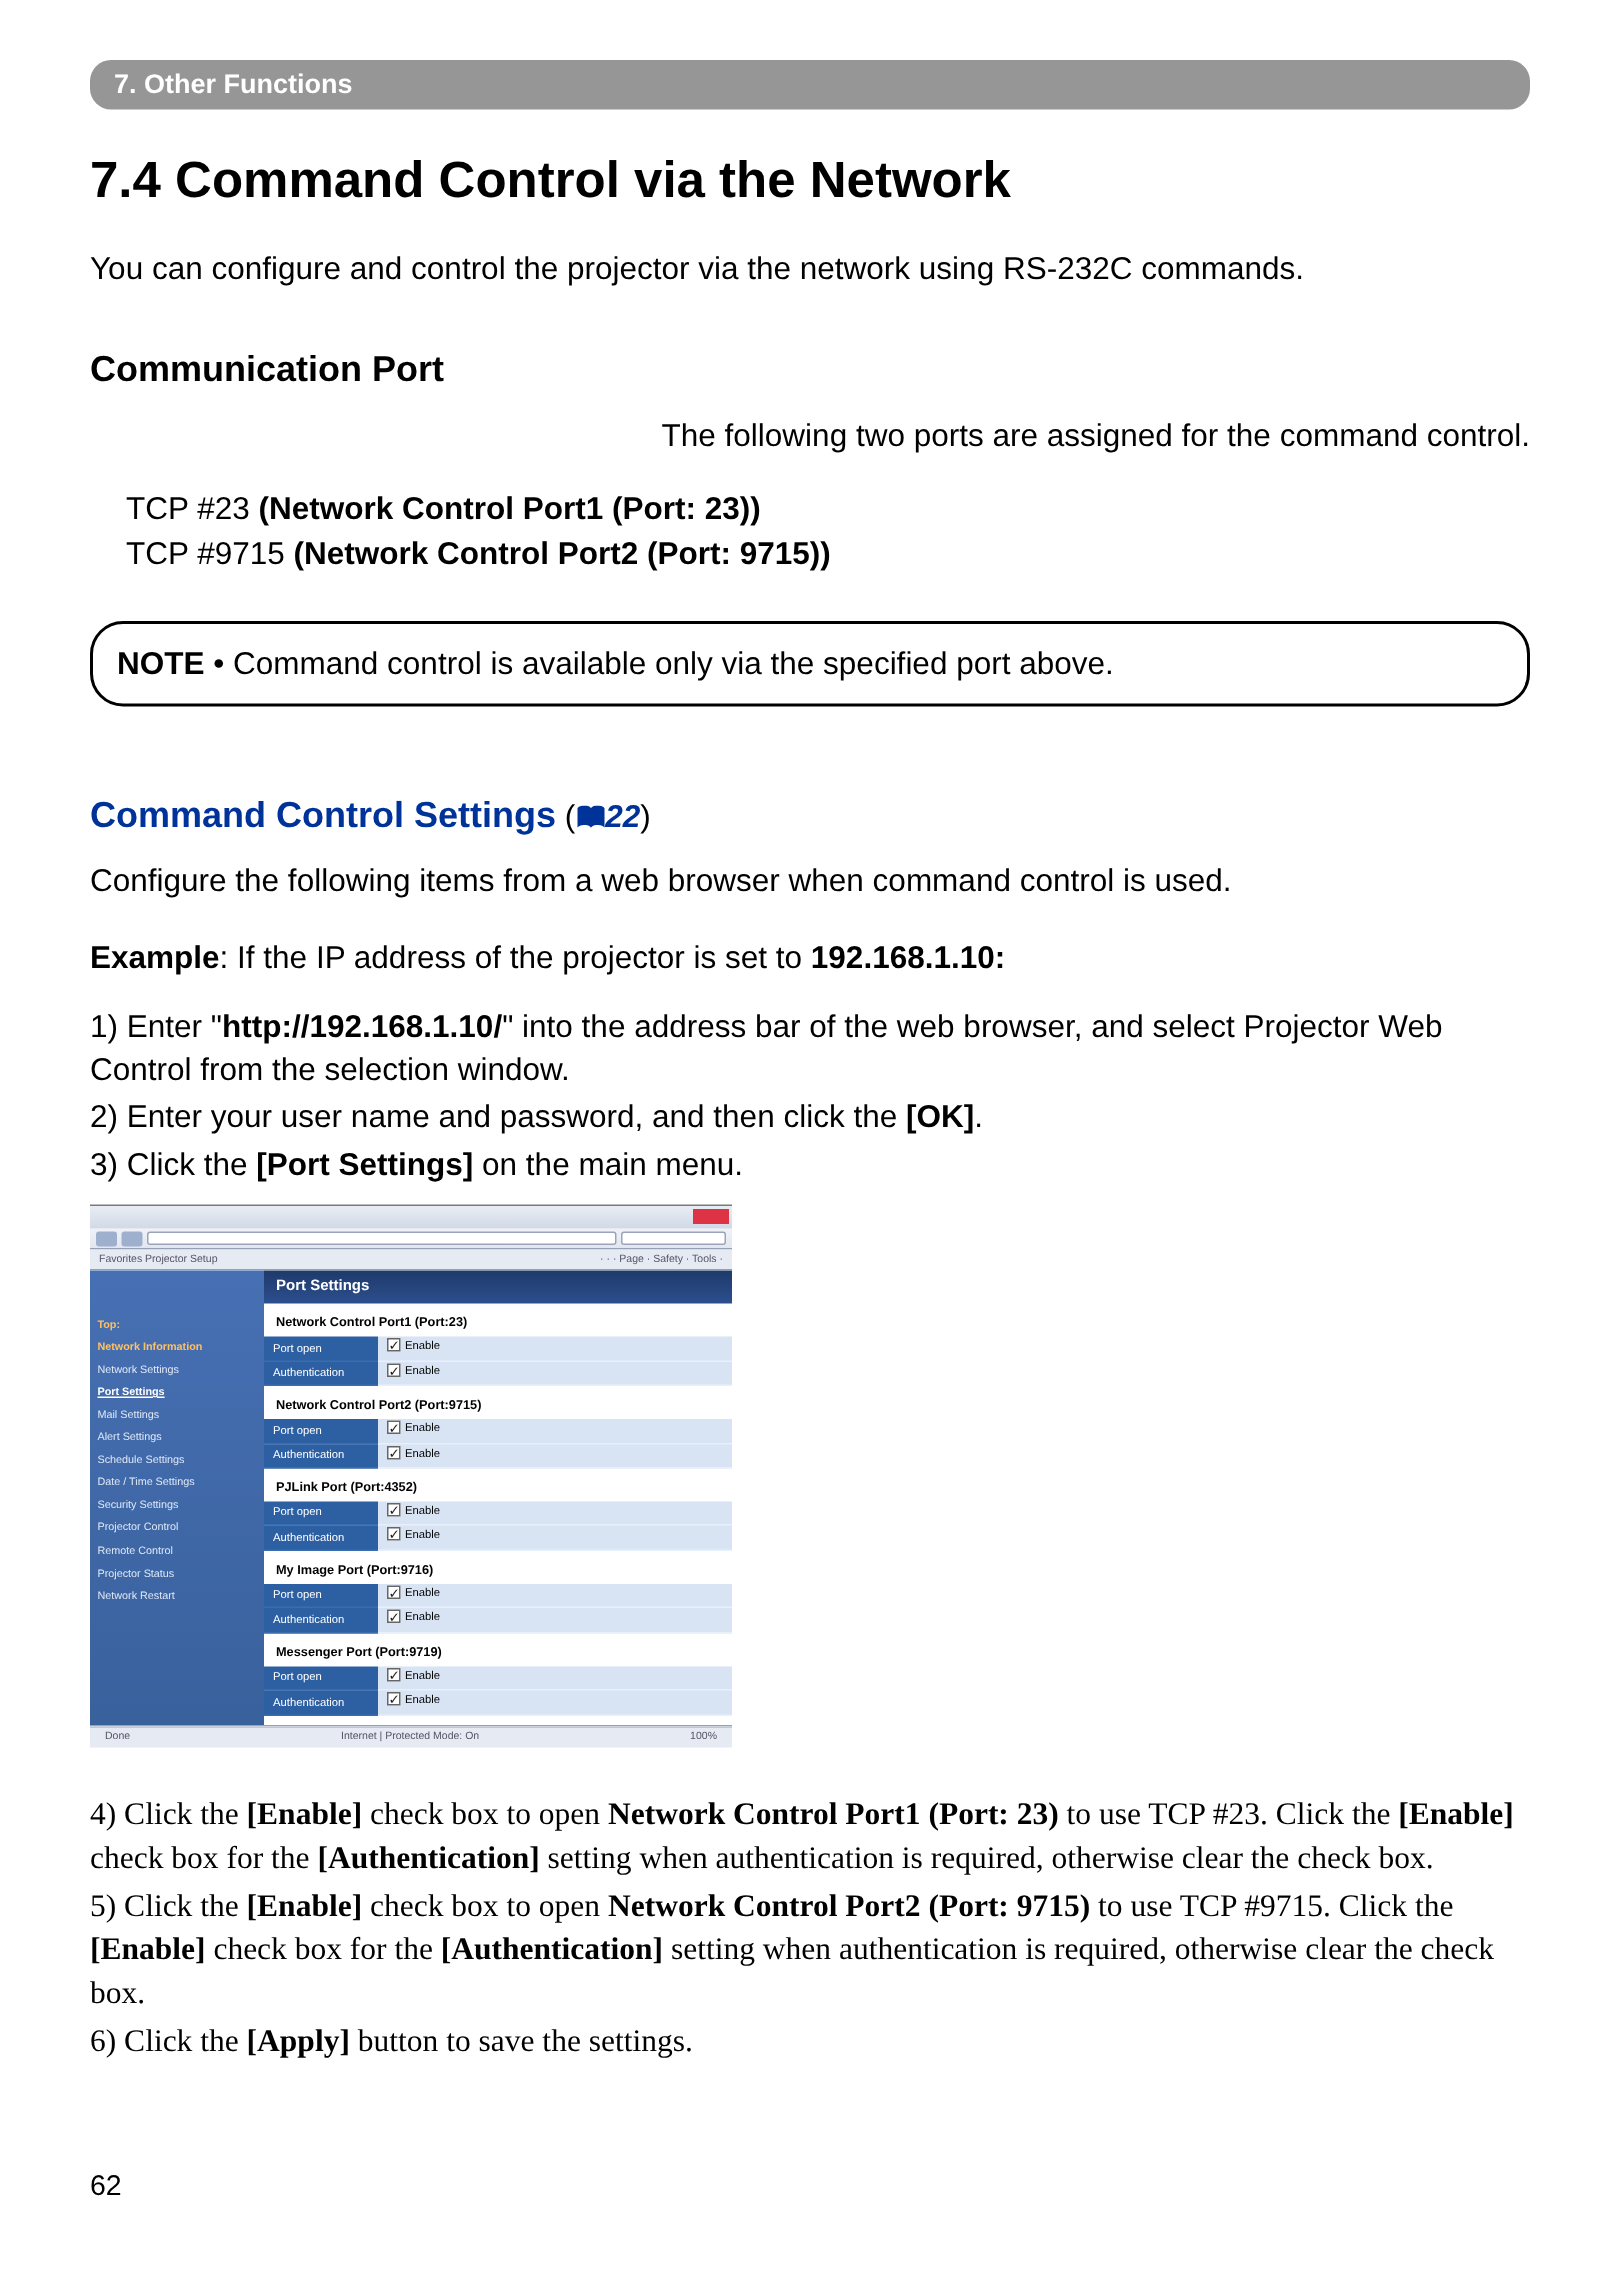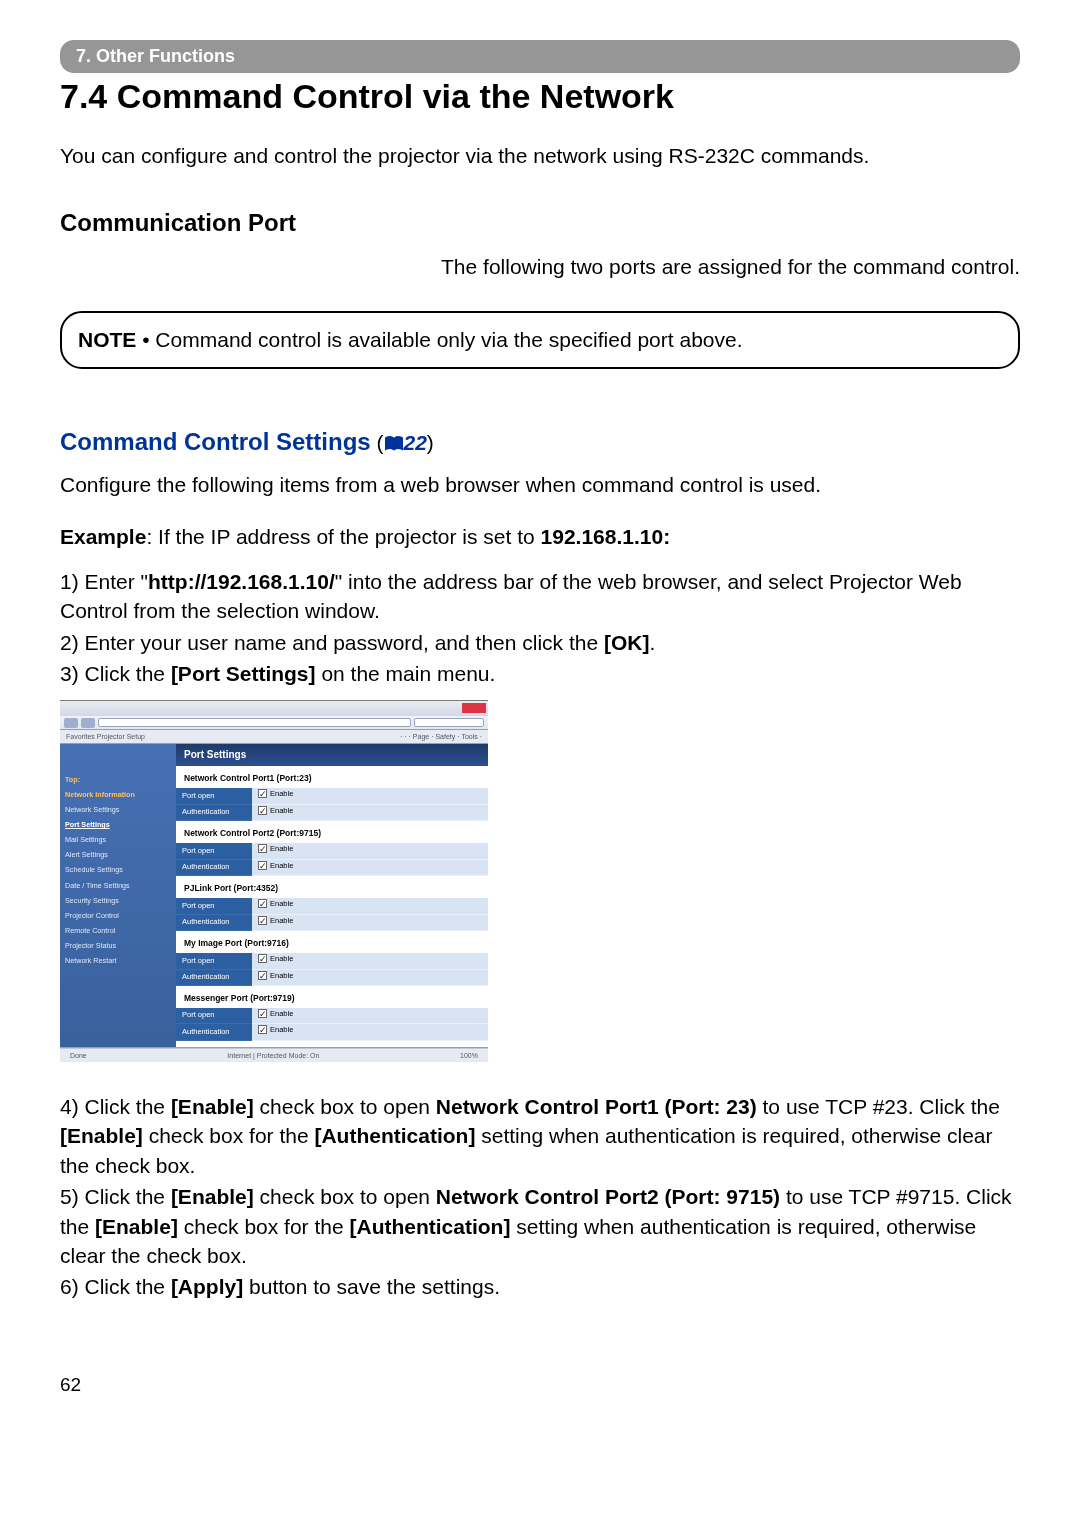--- a/index.html
+++ b/index.html
@@ -12,20 +12,21 @@
       font-size: 21px;
       line-height: 1.4;
     }
     .breadcrumb-bar {
       background: #969696;
       border-radius: 14px;
       padding: 4px 16px;
       color: #fff;
       font-weight: bold;
       font-size: 18px;
+      margin-bottom: 24px;
     }
     h1 {
       font-size: 34px;
       font-weight: 900;
       font-family: Arial Black, Arial, sans-serif;
       margin-bottom: 20px;
     }
     .intro { margin-bottom: 36px; }
     h2 {
       font-size: 24px;
@@ -124,36 +125,38 @@
     }
     .setting-value {
       flex: 1;
       background: #d8e4f4;
       padding: 1px 6px;
       border-bottom: 1px solid #e8f0fb;
     }
     .checkbox-glyph { display: inline-block; width: 9px; height: 9px; border: 1px solid #666; background: #fff; margin-right: 3px; vertical-align: -2px; position: relative; }
     .checkbox-glyph.checked::after { content: '✓'; position: absolute; left: 0px; top: -2px; font-size: 9px; color: #222; }
     .browser-status { background: #e6eaf2; height: 14px; font-size: 7px; display: flex; align-items: center; justify-content: space-between; padding: 0 10px; color: #556; border-top: 1px solid #c0c7d5;}
-    .steps-2 p { margin-bottom: 2px; }
+    .steps-2 p { margin-bottom: 2px; font-family: Liberation Serif, serif; }
     .page-num { margin-top: 70px; font-size: 19px; }
     b { font-weight: bold; }
   </style>
 </head>
 <body>
 
 <div class="breadcrumb-bar">7. Other Functions</div>
 
 <h1>7.4 Command Control via the Network</h1>
 
 <p class="intro">You can configure and control the projector via the network using RS-232C commands.</p>
 
 <h2>Communication Port</h2>
 <p class="port-text">The following two ports are assigned for the command control.</p>
 <div class="port-list">
+  <p><span>TCP #23 </span><b>(Network Control Port1 (Port: 23))</b></p>
+  <p><span>TCP #9715 </span><b>(Network Control Port2 (Port: 9715))</b></p>
 </div>
 
 <div class="note-box">
   <span class="note-label">NOTE</span><span> • Command control is available only via the specified port above.</span>
 </div>
 
 <div class="settings-header">
   <span class="settings-title">Command Control Settings</span><span> (</span><svg class="book-icon" viewBox="0 0 20 16">
       <path fill="#003399" d="M1 2 C1 1 3 0 6 0 C8 0 10 1 10 2 L10 15 C10 14 8 13 6 13 C3 13 1 14 1 15 Z M10 2 C10 1 12 0 14 0 C17 0 19 1 19 2 L19 15 C19 14 17 13 14 13 C12 13 10 14 10 15 Z"></path>
     </svg><span class="ref-num">22</span><span>)</span>

